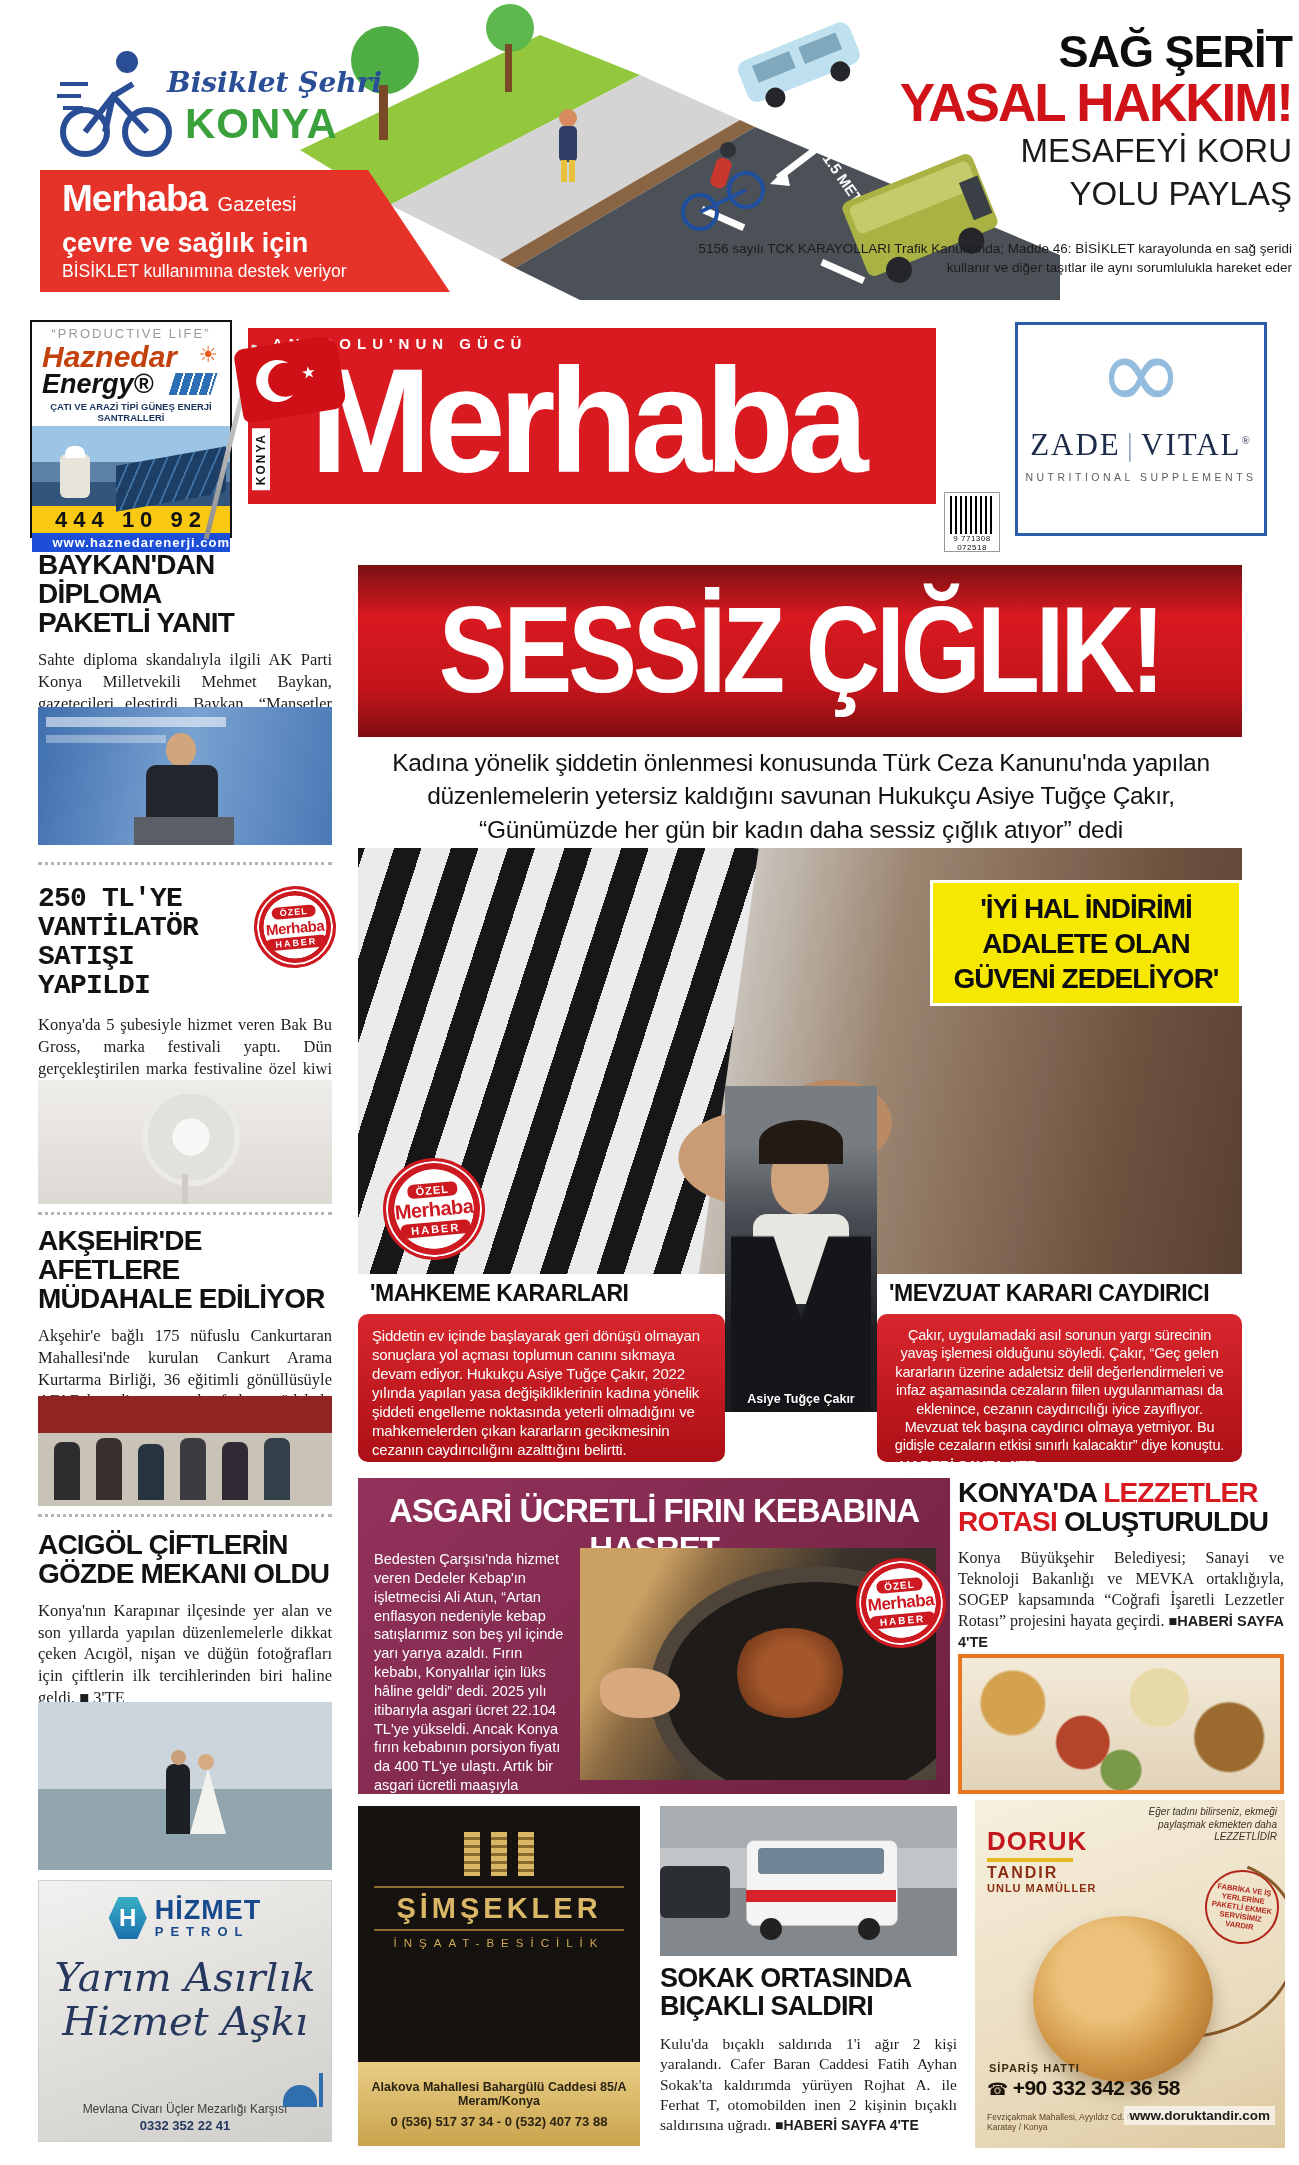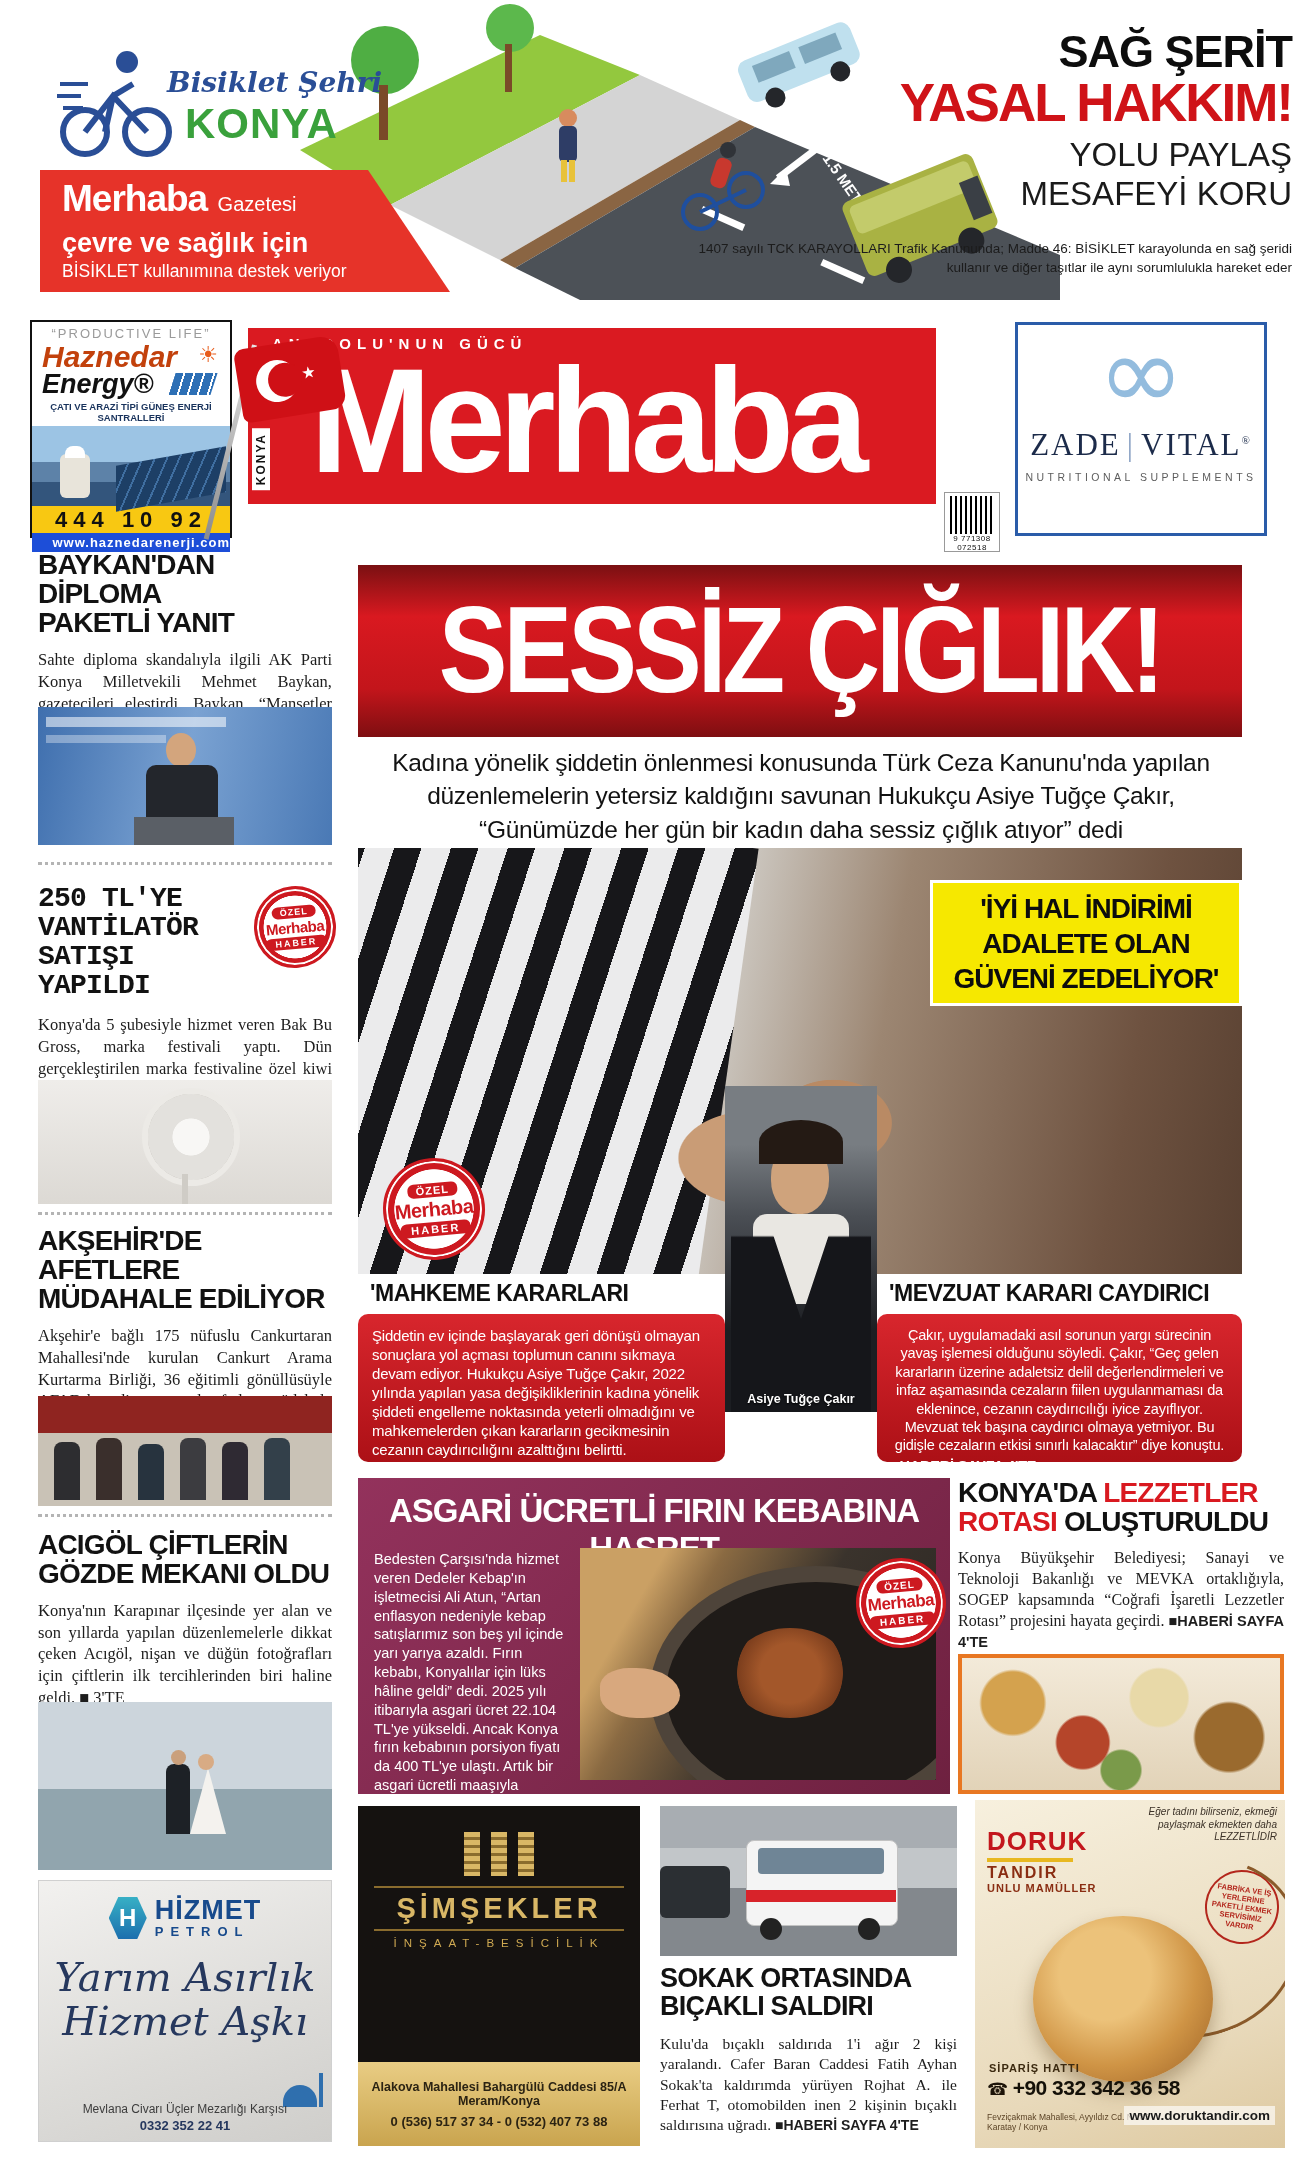--- a/index.html
+++ b/index.html
@@ -89,25 +89,25 @@
         <span style="font-size:37px;font-weight:800;letter-spacing:-1px;">Merhaba</span>
         <span style="font-size:20px;margin-left:6px;">Gazetesi</span>
       </div>
       <div style="font-size:27px;font-weight:800;margin-top:3px;">çevre ve sağlık için</div>
       <div style="font-size:17.5px;margin-top:2px;">BİSİKLET kullanımına destek veriyor</div>
     </div>
 
     <div class="abs" style="left:850px;top:28px;width:442px;text-align:right;">
       <div style="font-size:45px;font-weight:800;letter-spacing:-1px;color:#0d0d0d;line-height:1.05;">SAĞ ŞERİT</div>
       <div style="font-size:53px;font-weight:800;letter-spacing:-2px;color:#cf1318;line-height:1.05;">YASAL HAKKIM!</div>
+      <div style="font-size:33px;color:#1a1a1a;line-height:1.2;">MESAFEYİ KORU</div>
       <div style="font-size:33px;color:#1a1a1a;line-height:1.2;margin-top:4px;">YOLU PAYLAŞ</div>
-      <div style="font-size:33px;color:#1a1a1a;line-height:1.2;">MESAFEYİ KORU</div>
-    </div>
-
-    <div class="abs" style="left:690px;top:240px;width:602px;text-align:right;font-size:13.5px;color:#1c1c1c;line-height:1.4;">1407 sayılı TCK KARAYOLLARI Trafik Kanununda; Madde 46: BİSİKLET karayolunda en sağ şeridi kullanır ve diğer taşıtlar ile aynı sorumlulukla hareket eder</div>
+    </div>
+
+    <div class="abs" style="left:690px;top:240px;width:602px;text-align:right;font-size:13.5px;color:#1c1c1c;line-height:1.4;">5156 sayılı TCK KARAYOLLARI Trafik Kanununda; Madde 46: BİSİKLET karayolunda en sağ şeridi kullanır ve diğer taşıtlar ile aynı sorumlulukla hareket eder</div>
   </div>
 
   <div class="abs" style="left:30px;top:320px;width:202px;height:218px;border:2px solid #111;box-sizing:border-box;background:#fff;">
     <div style="text-align:center;font-size:13px;color:#9a9a9a;letter-spacing:2px;margin-top:4px;">“PRODUCTIVE LIFE”</div>
     <div style="padding-left:10px;line-height:0.95;margin-top:2px;position:relative;">
       <span style="font-size:30px;font-weight:800;font-style:italic;color:#c2410c;display:block;">Haznedar</span>
       <span style="font-size:27px;font-weight:800;font-style:italic;color:#111;">Energy®</span>
       <span style="position:absolute;right:12px;top:2px;color:#e85b1a;font-size:22px;">☀</span>
       <span style="position:absolute;right:16px;top:30px;width:42px;height:22px;transform:skewX(-18deg);background:repeating-linear-gradient(90deg,#2d6fb5 0 8px,#fff 8px 10px);"></span>
     </div>

